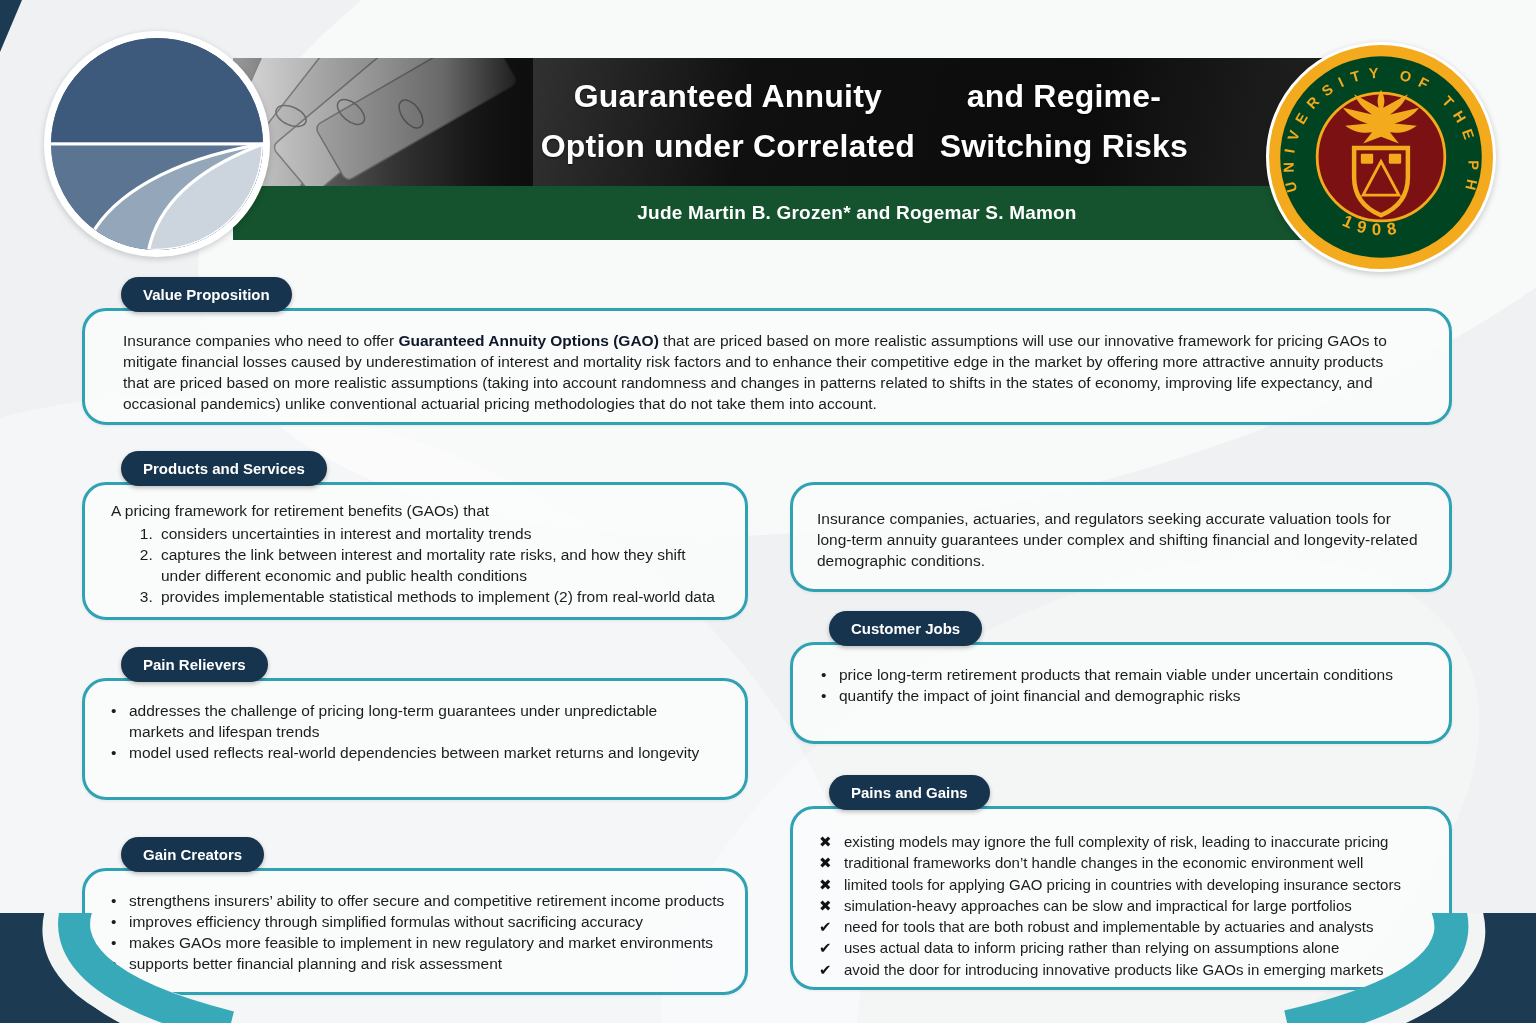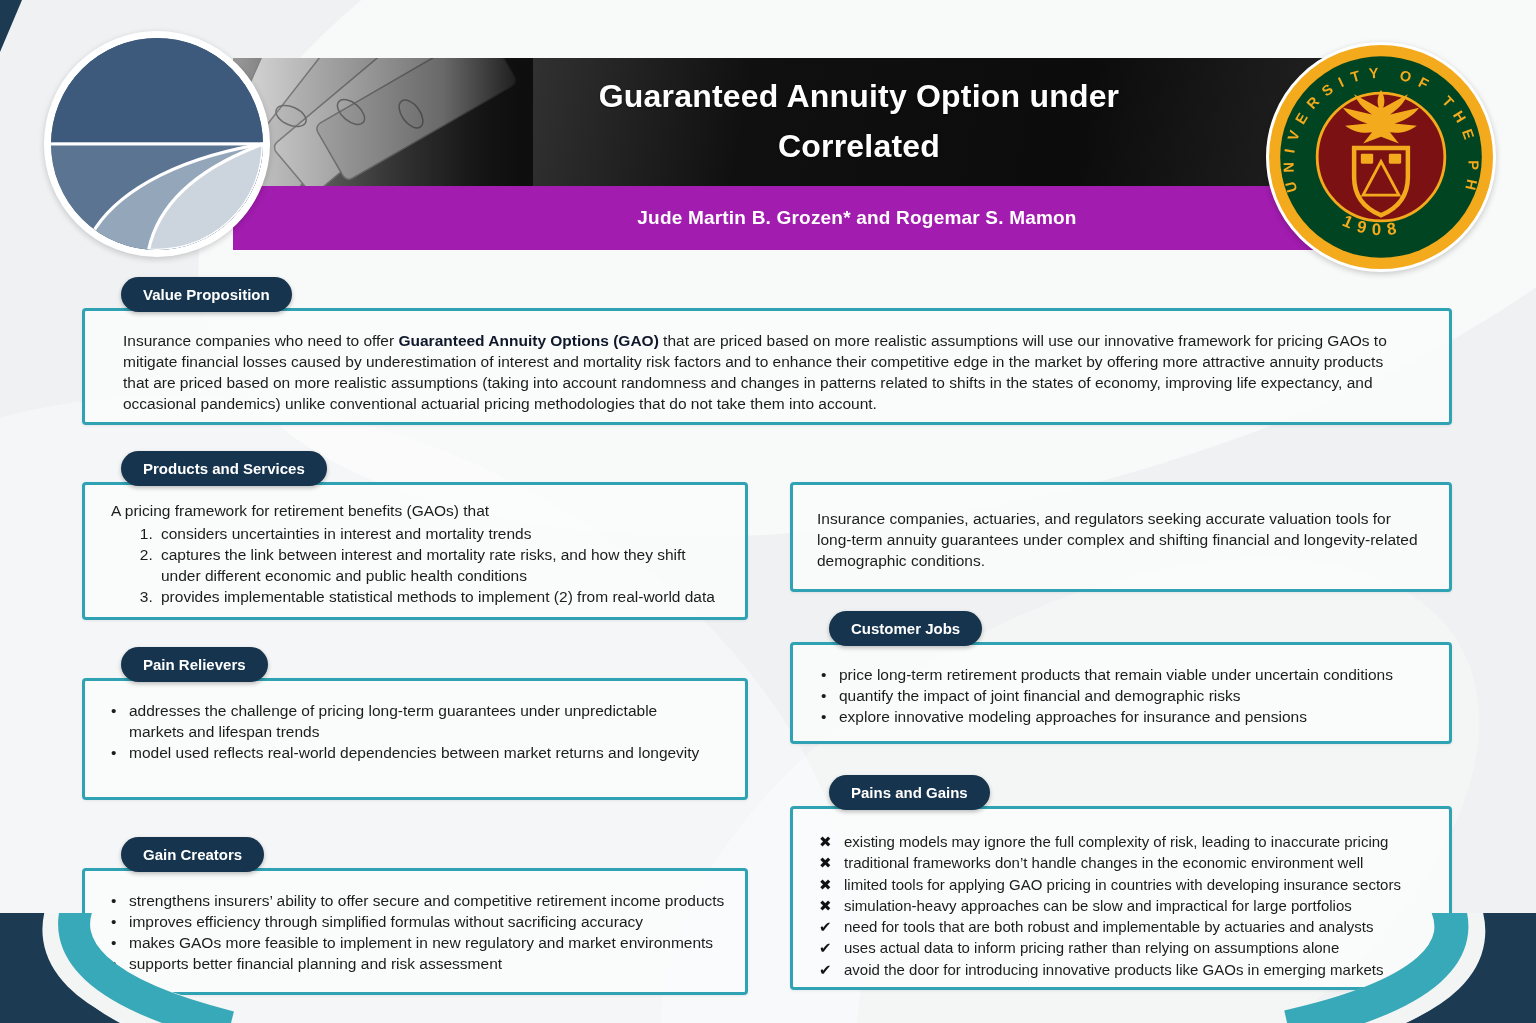--- a/index.html
+++ b/index.html
@@ -25,41 +25,41 @@
     overflow:hidden;
   }
   .money{position:absolute;left:0;top:0;height:128px;width:300px;}
   .title-text{
     position:absolute;left:290px;right:150px;top:0;height:100%;
     display:flex;flex-direction:row;justify-content:center;align-items:center;
     color:#ffffff;font-weight:bold;font-size:32px;line-height:1.55;text-align:center;
     text-shadow:0 1px 2px rgba(0,0,0,.6);letter-spacing:.2px;
   }
   .author-bar{
-    position:absolute;left:233px;top:186px;width:1112px;height:64px;background:#a21caf;
+    position:absolute;left:233px;top:186px;width:1112px;height:54px;background:#14532d;
     display:flex;align-items:center;justify-content:center;padding-left:136px;box-sizing:border-box;
     color:#fff;font-weight:bold;font-size:19px;letter-spacing:.2px;
   }
 
   .circle-logo{
     position:absolute;left:44px;top:31px;width:212px;height:212px;border-radius:50%;
     border:7px solid #ffffff;box-shadow:0 2px 6px rgba(0,0,0,.18);background:#5b7492;overflow:hidden;
   }
   .circle-logo svg{display:block;width:100%;height:100%;}
 
   .up-seal{
     position:absolute;left:1266px;top:42px;width:224px;height:224px;border-radius:50%;
     border:3px solid #ffffff;box-shadow:0 2px 6px rgba(0,0,0,.2);background:#f3aa1c;
   }
   .up-seal svg{display:block;width:100%;height:100%;}
 
   
   .panel{
     position:absolute;box-sizing:border-box;
-    border:3px solid #2fa2b4;border-radius:4px;background:rgba(250,251,251,0.85);
+    border:3px solid #2fa2b4;border-radius:24px;background:rgba(250,251,251,0.85);
     box-shadow:0 1px 3px rgba(0,0,0,.07);
   }
   .pill{
     position:absolute;left:36px;top:-34px;background:#16344e;color:#fff;
     font-weight:bold;font-size:15px;padding:9px 22px;border-radius:24px;white-space:nowrap;
     box-shadow:0 2px 4px rgba(0,0,0,.25);
   }
   .content{padding:20px 40px 14px 38px;font-size:15.5px;line-height:1.35;}
   .hl{font-weight:bold;color:#0f172a;}
 
@@ -110,20 +110,21 @@
       </g>
       <g stroke="#7c7c7c" stroke-width="1.5" fill="none">
         <ellipse cx="58" cy="58" rx="16" ry="9" transform="rotate(24 58 58)"></ellipse>
         <ellipse cx="118" cy="54" rx="16" ry="9" transform="rotate(40 118 54)"></ellipse>
         <ellipse cx="178" cy="56" rx="16" ry="9" transform="rotate(54 178 56)"></ellipse>
       </g>
       <rect width="300" height="128" fill="url(#mcover)"></rect>
     </svg>
     <div class="title-text">
       <div>Guaranteed Annuity Option under Correlated</div>
+      <div>and Regime-Switching Risks</div>
     </div>
   </div>
   <div class="author-bar">
     <span>Jude Martin B. Grozen* and Rogemar S. Mamon</span>
   </div>
 
   <div class="circle-logo">
     <svg viewBox="0 0 200 200">
       <defs>
           <clipPath id="clog">
@@ -197,21 +198,20 @@
       </ul>
     </div>
   </section>
 
   <section class="panel" style="left:790px;top:642px;width:662px;height:102px">
     <div class="pill">Customer Jobs</div>
     <div class="content" style="padding:20px 18px 10px 22px">
       <ul class="bullets">
         <li>price long-term retirement products that remain viable under uncertain conditions</li>
         <li>quantify the impact of joint financial and demographic risks</li>
-        <li>explore innovative modeling approaches for insurance and pensions</li>
       </ul>
     </div>
   </section>
 
   <section class="panel" style="left:82px;top:868px;width:666px;height:127px">
     <div class="pill">Gain Creators</div>
     <div class="content" style="padding:20px 14px 10px 20px">
       <ul class="bullets">
         <li>strengthens insurers’ ability to offer secure and competitive retirement income products</li>
         <li>improves efficiency through simplified formulas without sacrificing accuracy</li>

